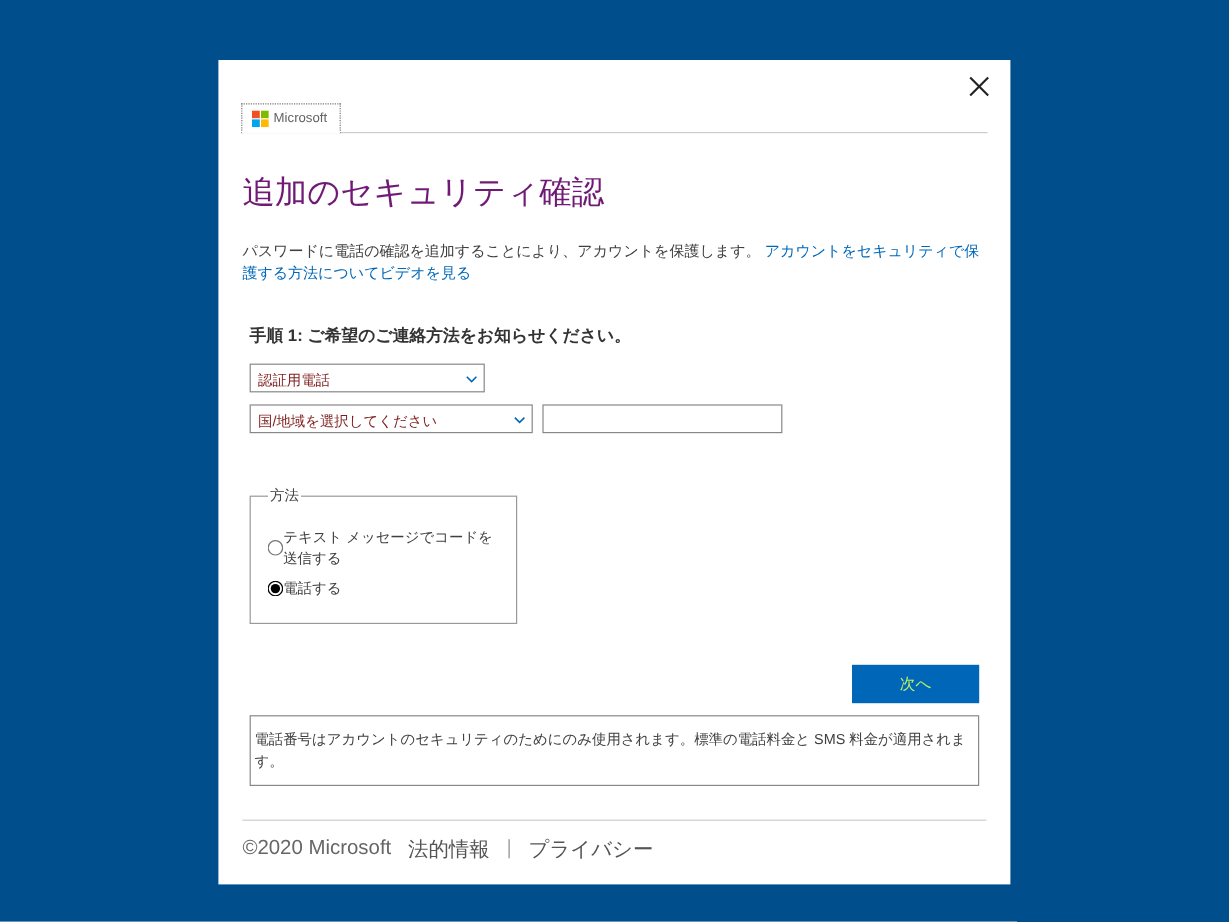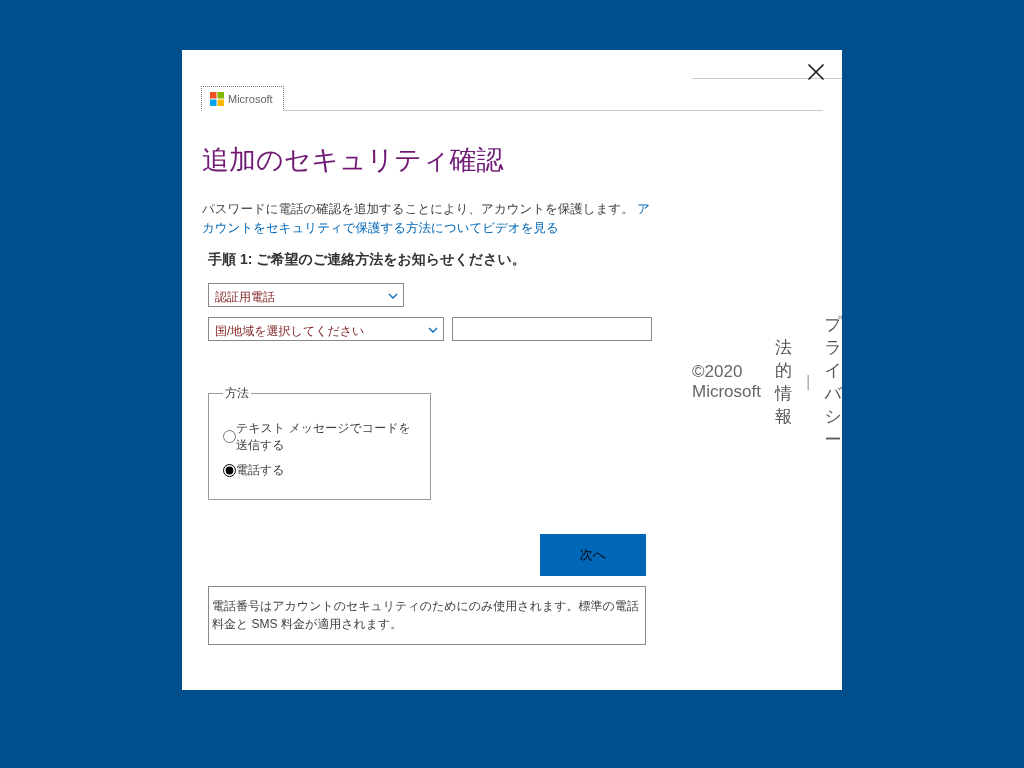--- a/index.html
+++ b/index.html
@@ -11,20 +11,21 @@
     align-items: flex-start;
     justify-content: center;
     padding-top: 50px;
   }
   .dialog {
     background: #fff;
     width: 660px;
     min-height: 640px;
     position: relative;
     display: flex;
+    flex-direction: column;
   }
   .close-btn {
     position: absolute;
     top: 12px;
     right: 16px;
     width: 20px;
     height: 20px;
     cursor: pointer;
   }
   .close-btn svg { width: 100%; height: 100%; }
@@ -60,21 +61,21 @@
   .title {
     font-size: 27px;
     font-weight: 300;
     color: #701a75;
     margin-bottom: 22px;
   }
   .desc {
     font-size: 12.5px;
     color: #404040;
     line-height: 1.55;
-    margin-bottom: 12px;
+    margin-bottom: 32px;
   }
   .desc a { color: #0067b8; text-decoration: none; }
   .step-h {
     font-size: 14px;
     font-weight: 600;
     color: #333;
     margin-bottom: 14px;
     padding-left: 6px;
   }
   .dd {
@@ -129,26 +130,26 @@
   }
   .radio-row input { accent-color: #000; }
   .btn-row {
     display: flex;
     justify-content: flex-end;
     padding-right: 6px;
     margin-top: 34px;
   }
   .next-btn {
     background: #0067b8;
-    color: #000000;
+    color: #bef264;
     border: none;
     font-size: 13px;
     padding: 5px 0;
     width: 106px;
-    height: 42px;
+    height: 32px;
     cursor: pointer;
   }
   .notice-box {
     margin: 10px 6px 0 6px;
     border: 1px solid #888;
     padding: 10px 3px;
     font-size: 12px;
     color: #404040;
     line-height: 1.55;
   }

